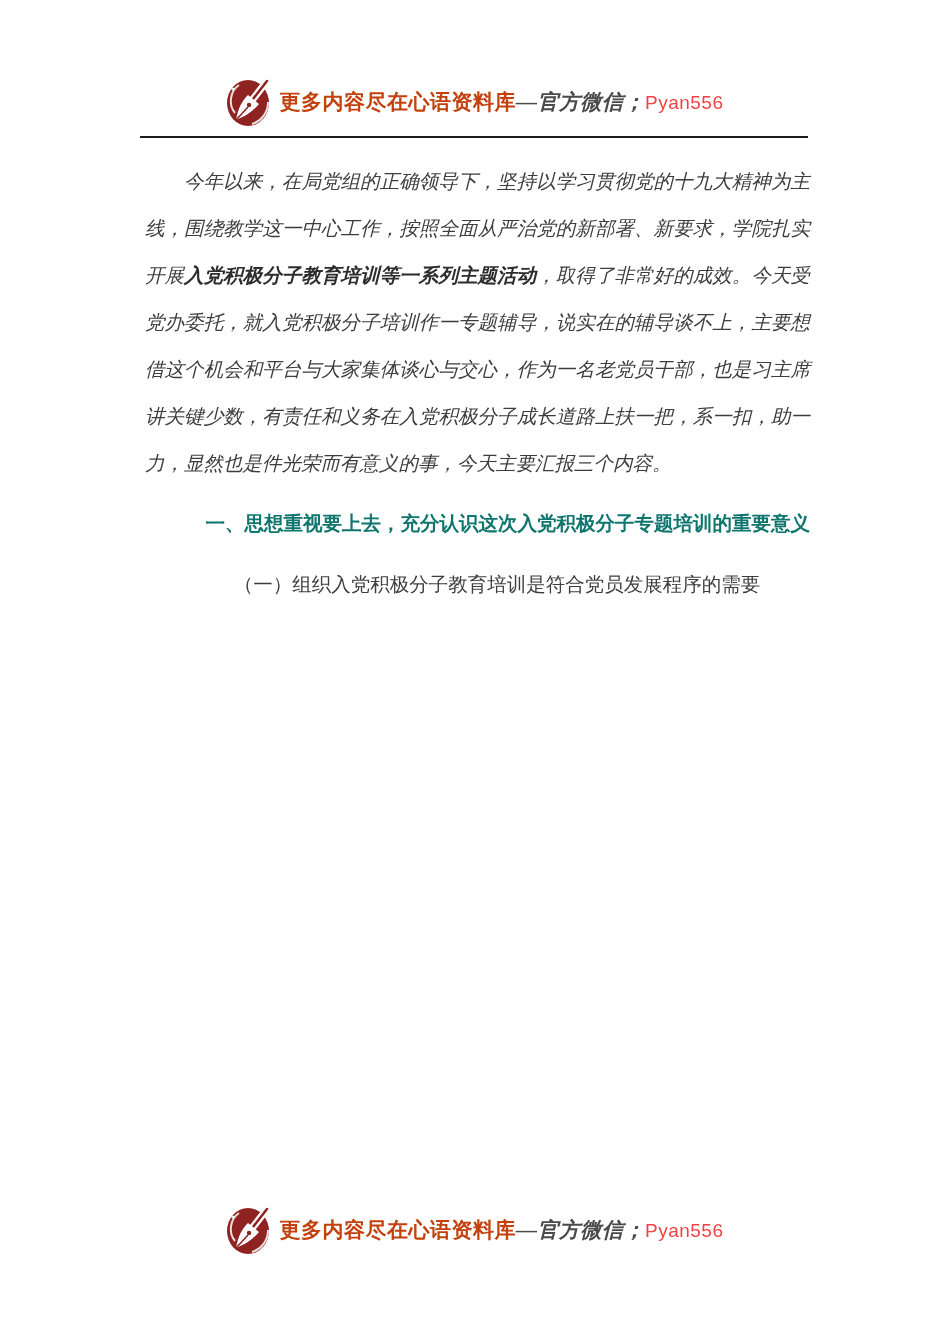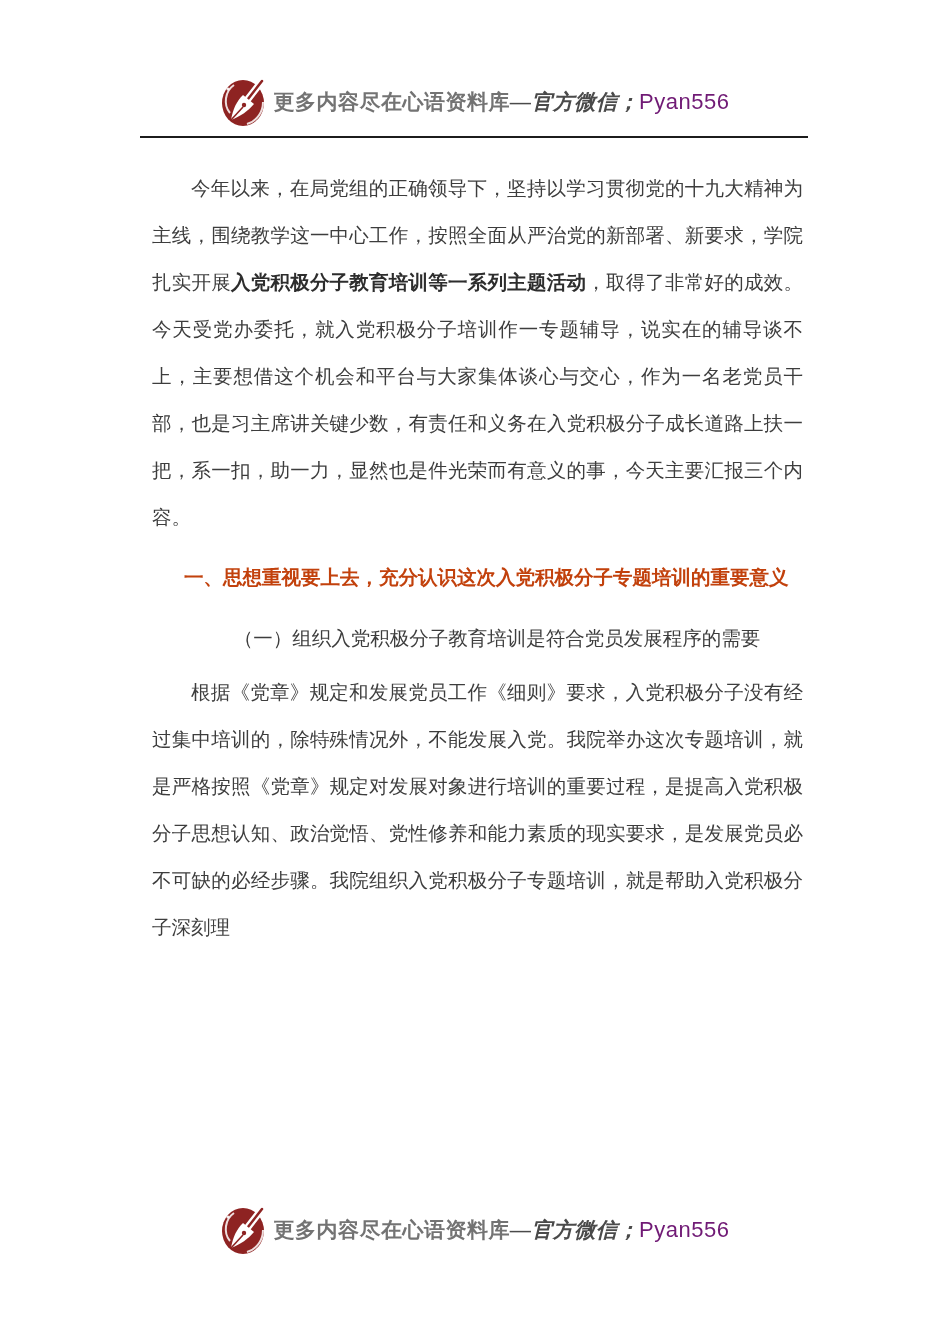--- a/index.html
+++ b/index.html
@@ -30,34 +30,34 @@
   }
   .watermark.header { top: 76px; }
   .watermark.footer { top: 1204px; }
   .wm-text {
     font-family: "Liberation Serif", serif;
     font-size: 21px;
     letter-spacing: 0.5px;
     white-space: nowrap;
   }
   .wm-site {
-    color: #737373;
+    color: #c2410c;
     font-weight: 700;
   }
   .wm-dash, .wm-label {
     color: #4a4a4a;
     font-style: italic;
     font-weight: 600;
   }
   .wm-id {
-    color: #701a75;
+    color: #ef4444;
     font-family: "Liberation Sans", sans-serif;
     font-style: normal;
     font-weight: 400;
-    font-size: 22px;
+    font-size: 19px;
   }
   .logo { display: block; flex: 0 0 auto; }
 
   
   .header-divider {
     position: absolute;
     top: 136px;
     left: 140px;
     width: 668px;
     border-top: 2px solid #1c1c1c;
@@ -69,32 +69,33 @@
     top: 158px;
     left: 145px;
     width: 665px;
     font-size: 19.5px;
     line-height: 47px;
     color: #3d3d3d;
     text-align: justify;
     text-justify: inter-ideograph;
   }
   .doc p {
-    margin: 7px;
+    margin: 0;
     text-indent: 2em;
+    font-style: italic;
   }
   .doc .bold-run { font-weight: 700; color: #2d2d2d; }
   .doc h2.sec-heading {
     margin: 13px 0 0 0;
     font-size: 19.5px;
     line-height: 47px;
     font-weight: 700;
-    color: #c2410c;
+    color: #0f766e;
     text-indent: 2em;
-    text-align: left;
+    text-align: right;
   }
   .doc h3.subsec-heading {
     margin: 14px 0 0 0;
     font-size: 19.5px;
     line-height: 47px;
     font-weight: 400;
     color: #3d3d3d;
     text-indent: 2em;
     text-align: center;
   }
@@ -125,21 +126,20 @@
   <div class="header-divider"></div>
 
   <div class="doc">
     <p><span>今年以来，在局党组的正确领导下，坚持以学习贯彻党的十九大精神为主线，围绕教学这一中心工作，按照全面从严治党的新部署、新要求，学院扎实开展</span><span class="bold-run">入党积极分子教育培训等一系列主题活动</span><span>，取得了非常好的成效。今天受党办委托，就入党积极分子培训作一专题辅导，说实在的辅导谈不上，主要想借这个机会和平台与大家集体谈心与交心，作为一名老党员干部，也是习主席讲关键少数，有责任和义务在入党积极分子成长道路上扶一把，系一扣，助一力，显然也是件光荣而有意义的事，今天主要汇报三个内容。</span></p>
 
     <h2 class="sec-heading">一、思想重视要上去，充分认识这次入党积极分子专题培训的重要意义</h2>
 
 
     <h3 class="subsec-heading">（一）组织入党积极分子教育培训是符合党员发展程序的需要</h3>
 
-    <p>根据《党章》规定和发展党员工作《细则》要求，入党积极分子没有经过集中培训的，除特殊情况外，不能发展入党。我院举办这次专题培训，就是严格按照《党章》规定对发展对象进行培训的重要过程，是提高入党积极分子思想认知、政治觉悟、党性修养和能力素质的现实要求，是发展党员必不可缺的必经步骤。我院组织入党积极分子专题培训，就是帮助入党积极分子深刻理</p>
   </div>
 
   <div class="watermark footer">
     <svg class="logo" width="46" height="52" viewBox="0 0 46 52" aria-hidden="true">
       <ellipse cx="22" cy="27" rx="21" ry="23" fill="#8e2322"></ellipse>
       <path d="M13 9 C4 15 2 29 9 37" stroke="#ffffff" stroke-width="2" fill="none" opacity="0.85"></path>
       <path d="M26 48 C36 45 42 36 42 26" stroke="#ffffff" stroke-width="2" fill="none" opacity="0.85"></path>
       <circle cx="7" cy="13" r="1.6" fill="#ffffff" opacity="0.9"></circle>
       <circle cx="37" cy="45" r="1.6" fill="#ffffff" opacity="0.9"></circle>
       <path d="M27 23 L41 5" stroke="#ffffff" stroke-width="7" stroke-linecap="round"></path>

